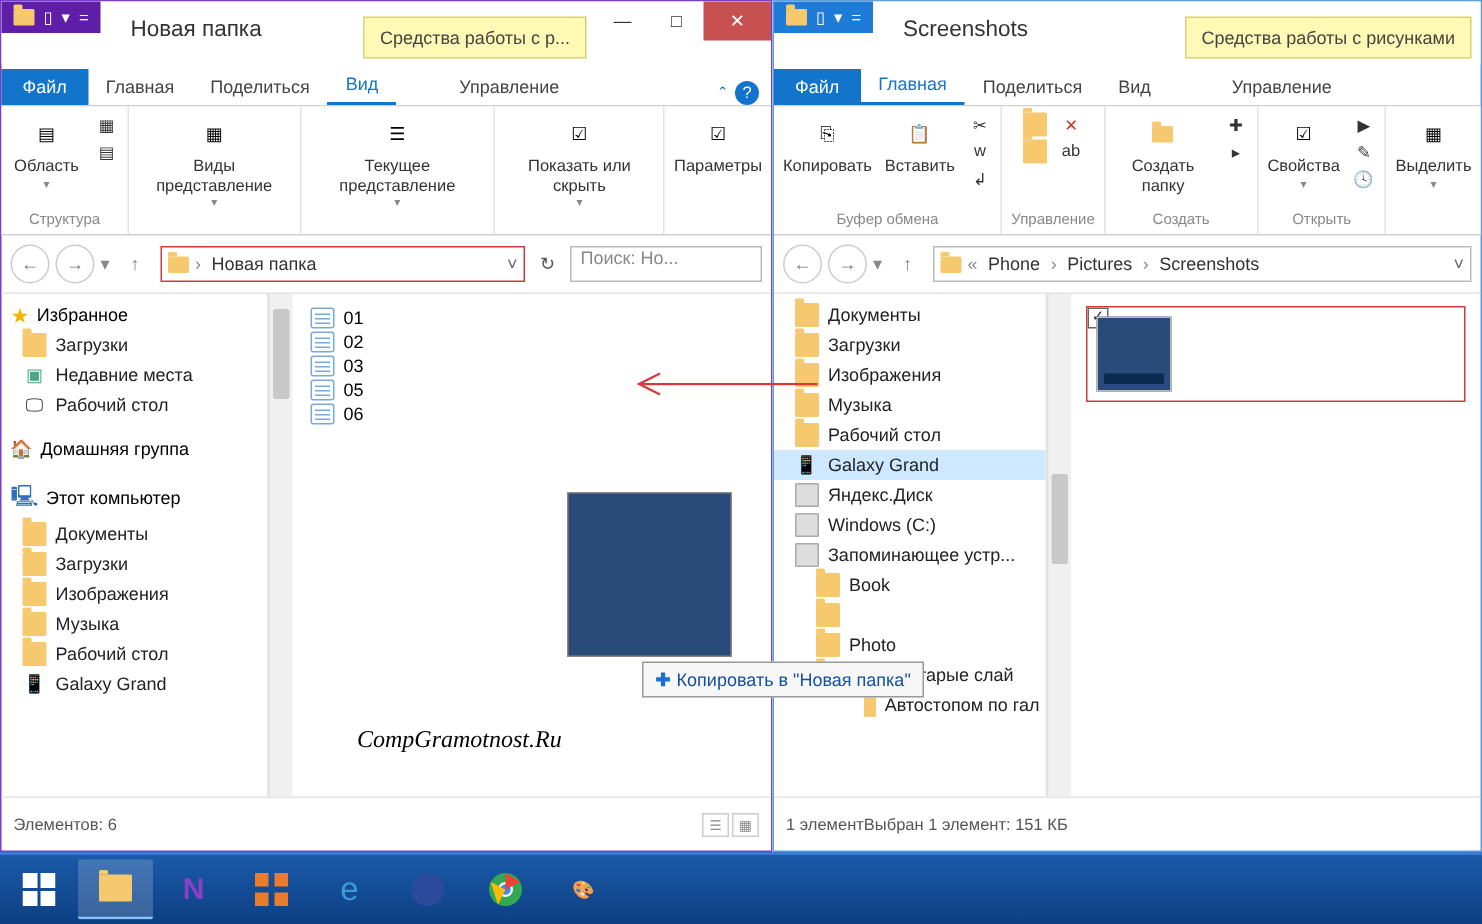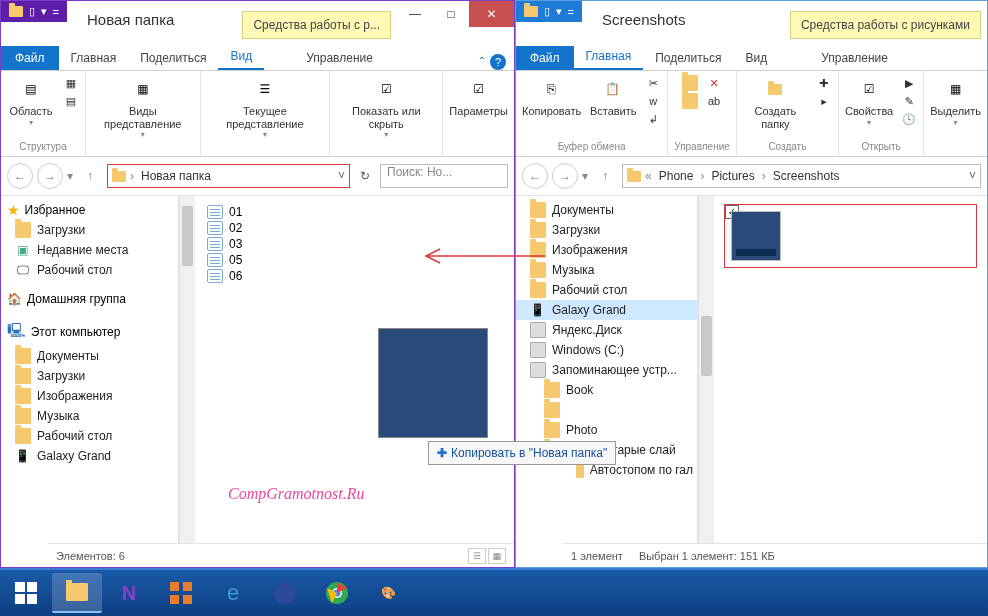--- a/index.html
+++ b/index.html
@@ -150,33 +150,33 @@
 .file-item .ficn{width:16px;height:14px;background:#fff;border:1px solid #7aa8d8;border-radius:2px;position:relative;}
 .file-item .ficn::before{content:"";position:absolute;left:2px;top:3px;right:2px;height:1px;background:#7aa8d8;box-shadow:0 3px 0 #7aa8d8,0 6px 0 #7aa8d8;}
 
 .big-file-item{display:flex;gap:10px;padding:6px;border:1px solid #d43a3a;align-items:flex-start;}
 .thumb{width:50px;height:50px;background:#2a4a7a;border:1px solid #bbb;position:relative;}
 .thumb::after{content:"";position:absolute;bottom:4px;left:4px;right:4px;height:7px;background:#0b2b50;border-radius:1px;}
 .chk{position:absolute;top:-6px;left:-6px;width:14px;height:14px;border:1px solid #666;background:#fff;font-size:10px;text-align:center;line-height:12px;color:#222;}
 .meta-lines{font-size:12px;color:#222;}
 .meta-lines .sub{color:#777;}
 
-.statusbar{height:24px;border-top:1px solid #e4e4e4;display:flex;align-items:center;padding:0 8px;font-size:11px;color:#555;gap:16px;margin-left:47px;}
+.statusbar{height:36px;border-top:1px solid #e4e4e4;display:flex;align-items:center;padding:0 8px;font-size:11px;color:#555;}
 .statusbar .view-toggles{margin-left:auto;display:flex;gap:2px;}
 .vt{width:18px;height:16px;border:1px solid #ccc;display:flex;align-items:center;justify-content:center;font-size:9px;color:#888;}
 
 
 .drag-ghost{position:absolute;left:378px;top:328px;width:110px;height:110px;border:1px solid #888;background:#2a4a7a;z-index:5;}
 .drag-ghost::after{content:"";position:absolute;bottom:10px;left:10px;right:10px;height:20px;display:flex;}
 .drag-tip{position:absolute;left:428px;top:441px;background:#f7f7f7;border:1px solid #999;padding:4px 8px;font-size:12px;z-index:6;color:#134f9c;display:flex;align-items:center;gap:4px;}
 .arrow-red{position:absolute;left:420px;top:246px;width:130px;height:20px;z-index:5;}
 .arrow-red svg{width:100%;height:100%;}
 
 
-.watermark{position:absolute;left:228px;top:485px;color:#ec4899;font-style:italic;font-size:16px;font-family:"Times New Roman",serif;}
+.watermark{position:absolute;left:238px;top:485px;color:#000000;font-style:italic;font-size:16px;font-family:"Times New Roman",serif;}
 
 .scrollbar-v{width:16px;background:#f0f0f0;border-left:1px solid #e0e0e0;position:relative;}
 .scrollbar-v .thumb-s{position:absolute;left:2px;right:2px;top:10px;height:60px;background:#c8c8c8;border-radius:2px;}
 
 
 .taskbar{position:absolute;left:0;right:0;bottom:0;height:48px;background:linear-gradient(#1a5aa8,#0d3f82);display:flex;align-items:center;padding:0 2px;gap:2px;border-top:2px solid #3a7ad0;}
 .task-btn{width:50px;height:40px;display:flex;align-items:center;justify-content:center;cursor:default;border-radius:2px;}
 .task-btn.start{width:48px;}
 .task-btn.active-t{background:rgba(255,255,255,.18);border-bottom:2px solid #8ac4ff;}
 

